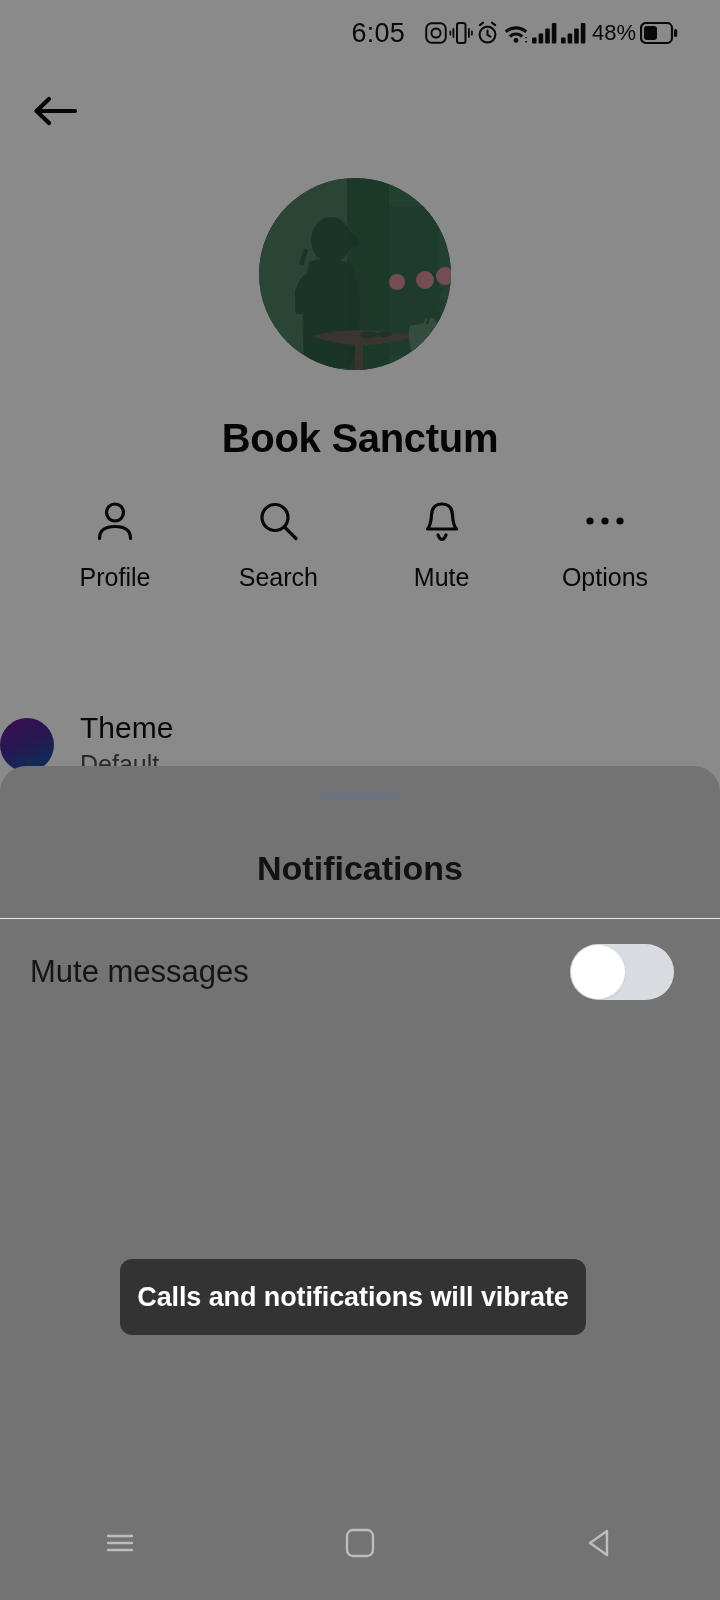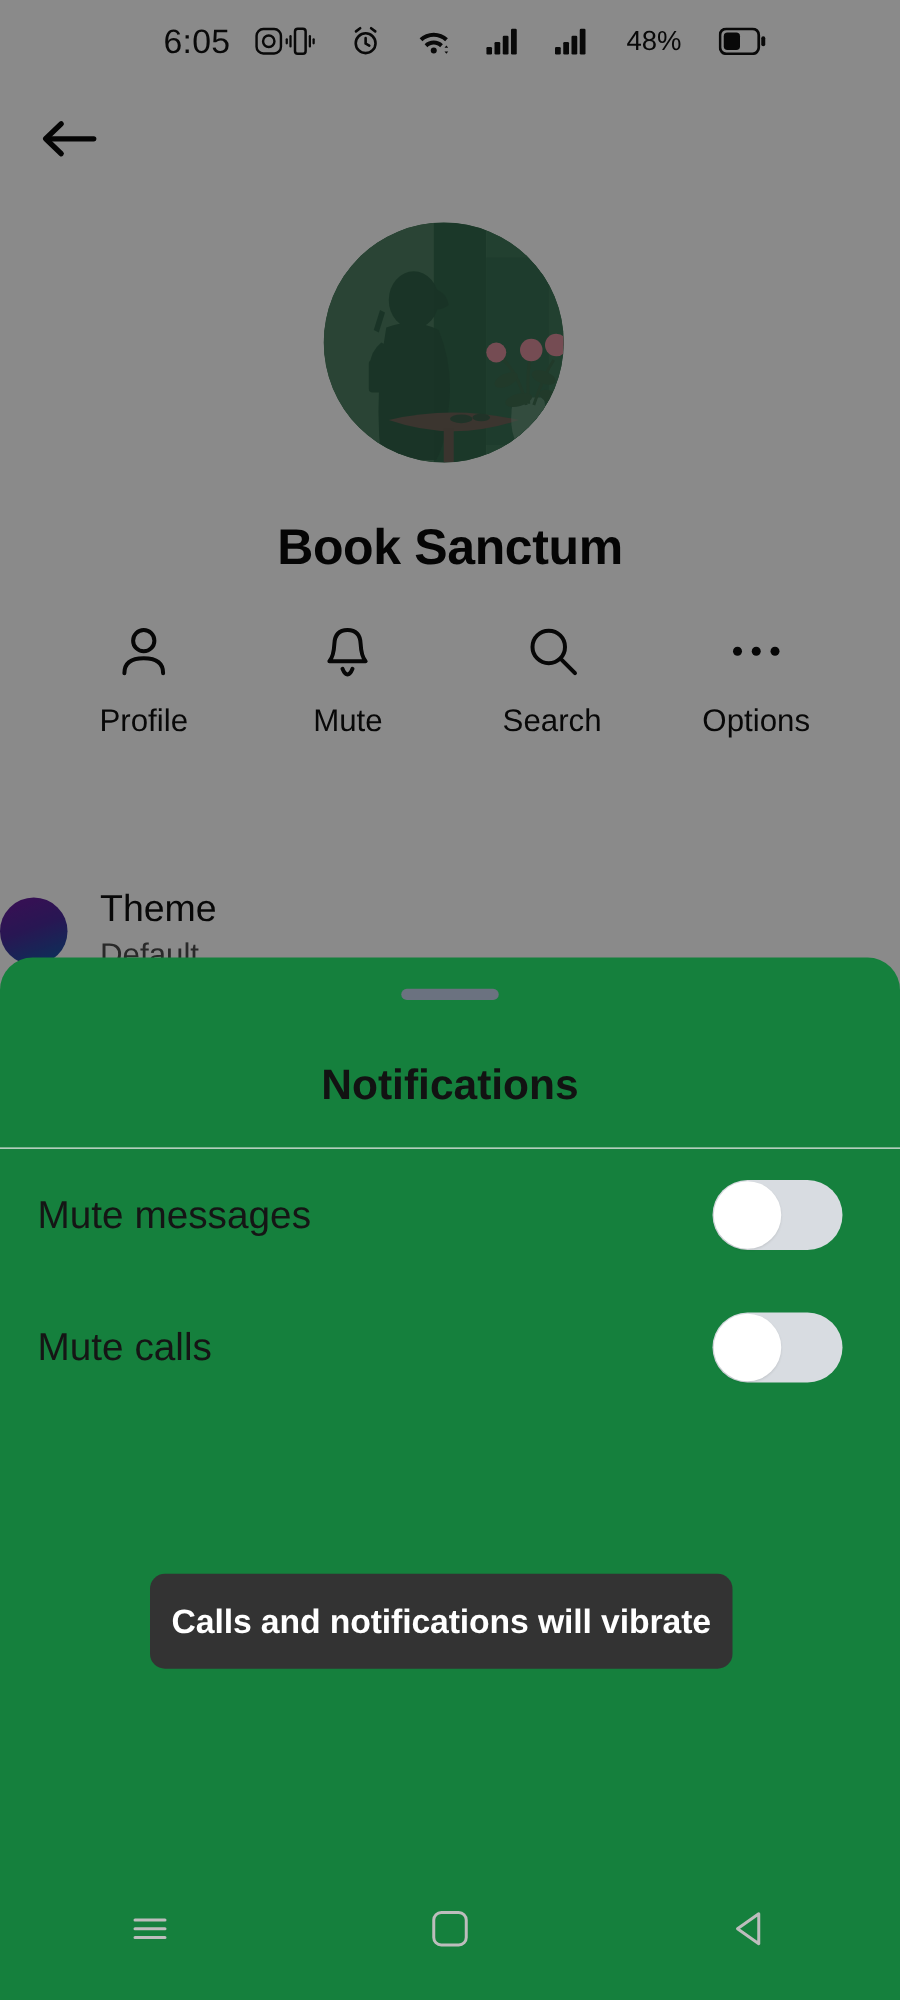--- a/index.html
+++ b/index.html
@@ -28,30 +28,30 @@
   }
   #scrim {
     position: absolute; left: 0; top: 0;
     width: 720px; height: 1600px;
     background: rgba(0,0,0,0.46);
     z-index: 40;
   }
 
   
   #status-bar {
-    position: absolute; left: 12px; top: 0;
+    position: absolute; left: 0; top: 0;
     width: 700px; height: 66px;
     display: flex; align-items: center;
-    justify-content: center;
+    justify-content: flex-end;
     padding: 0 22px 0 42px;
     color: #0d0d0d;
   }
   #status-left { display: flex; align-items: center; gap: 18px; }
   #status-clock { font-size: 27px; letter-spacing: 0.2px; color: #111; }
-  #status-right { display: flex; align-items: center; gap: 28px; }
+  #status-right { display: flex; align-items: center; gap: 2px; }
   .sb-ico { display: block; }
   #battery-pct { font-size: 22px; color: #111; margin-left: 2px; margin-right: 2px;}
 
   
   #back-button {
     position: absolute; left: 26px; top: 86px;
     width: 58px; height: 54px;
     display: flex; align-items: center; justify-content: center;
   }
 
@@ -99,21 +99,21 @@
     flex: none;
   }
   #theme-text { margin-left: 26px; }
   #theme-title { font-size: 30px; color: #0f0f0f; line-height: 1.15; }
   #theme-sub { font-size: 25px; color: #4c4c4c; margin-top: 4px; }
 
   
   #bottom-sheet {
     position: absolute; left: 0; top: 766px;
     width: 720px; height: 834px;
-    background: #15803d;
+    background: #737373;
     border-radius: 26px 26px 0 0;
     z-index: 60;
   }
   #sheet-handle {
     position: absolute; left: 50%; top: 25px;
     transform: translateX(-50%);
     width: 78px; height: 9px;
     border-radius: 5px;
     background: #6b7280;
   }
@@ -317,36 +317,36 @@
             <svg width="48" height="48" viewBox="0 0 48 48" fill="none" stroke="#0d0d0d" stroke-width="3.2" stroke-linecap="round">
               <circle cx="24" cy="15.5" r="8.5"></circle>
               <path d="M8.5 41.5 q0 -12 15.5 -12 q15.5 0 15.5 12"></path>
             </svg>
           </div>
           <div class="qa-label">Profile</div>
         </div>
 
         <div class="qa-item">
           <div class="qa-icon">
+            <svg width="48" height="48" viewBox="0 0 48 48" fill="none" stroke="#0d0d0d" stroke-width="3.2" stroke-linecap="round">
+              <circle cx="21" cy="20.5" r="13"></circle>
+              <path d="M31 30.5 L42 41.5"></path>
+            </svg>
+          </div>
+          <div class="qa-label">Search</div>
+        </div>
+
+        <div class="qa-item">
+          <div class="qa-icon">
             <svg width="48" height="48" viewBox="0 0 48 48" fill="none" stroke="#0d0d0d" stroke-width="3.2" stroke-linecap="round" stroke-linejoin="round">
               <path d="M24 7 q10 0 10.5 11 q0.5 10 4 14 l-29 0 q3.5 -4 4 -14 q0.5 -11 10.5 -11 z"></path>
               <path d="M20 38 q1.8 4.5 4 4.5 q2.2 0 4 -4.5"></path>
             </svg>
           </div>
           <div class="qa-label">Mute</div>
-        </div>
-
-        <div class="qa-item">
-          <div class="qa-icon">
-            <svg width="48" height="48" viewBox="0 0 48 48" fill="none" stroke="#0d0d0d" stroke-width="3.2" stroke-linecap="round">
-              <circle cx="21" cy="20.5" r="13"></circle>
-              <path d="M31 30.5 L42 41.5"></path>
-            </svg>
-          </div>
-          <div class="qa-label">Search</div>
         </div>
 
         <div class="qa-item">
           <div class="qa-icon">
             <svg width="48" height="48" viewBox="0 0 48 48" fill="#0d0d0d">
               <circle cx="9" cy="24" r="3.6"></circle>
               <circle cx="24" cy="24" r="3.6"></circle>
               <circle cx="39" cy="24" r="3.6"></circle>
             </svg>
           </div>
@@ -373,26 +373,20 @@
     <div id="sheet-title">Notifications</div>
     <div id="sheet-divider"></div>
 
     <div class="toggle-row" id="row-mute-messages">
       <div class="toggle-label">Mute messages</div>
       <div class="switch">
         <div class="knob"></div>
       </div>
     </div>
 
-    <div class="toggle-row" id="row-mute-calls">
-      <div class="toggle-label">Mute calls</div>
-      <div class="switch">
-        <div class="knob"></div>
-      </div>
-    </div>
   </div>
 
   <div id="toast">
     <div id="toast-text">Calls and notifications will vibrate</div>
   </div>
 
   <div id="nav-bar">
     <div class="nav-btn">
       <span>
         <svg width="36" height="30" viewBox="0 0 36 30" stroke="#bdbdbd" stroke-width="2.4" stroke-linecap="round">

